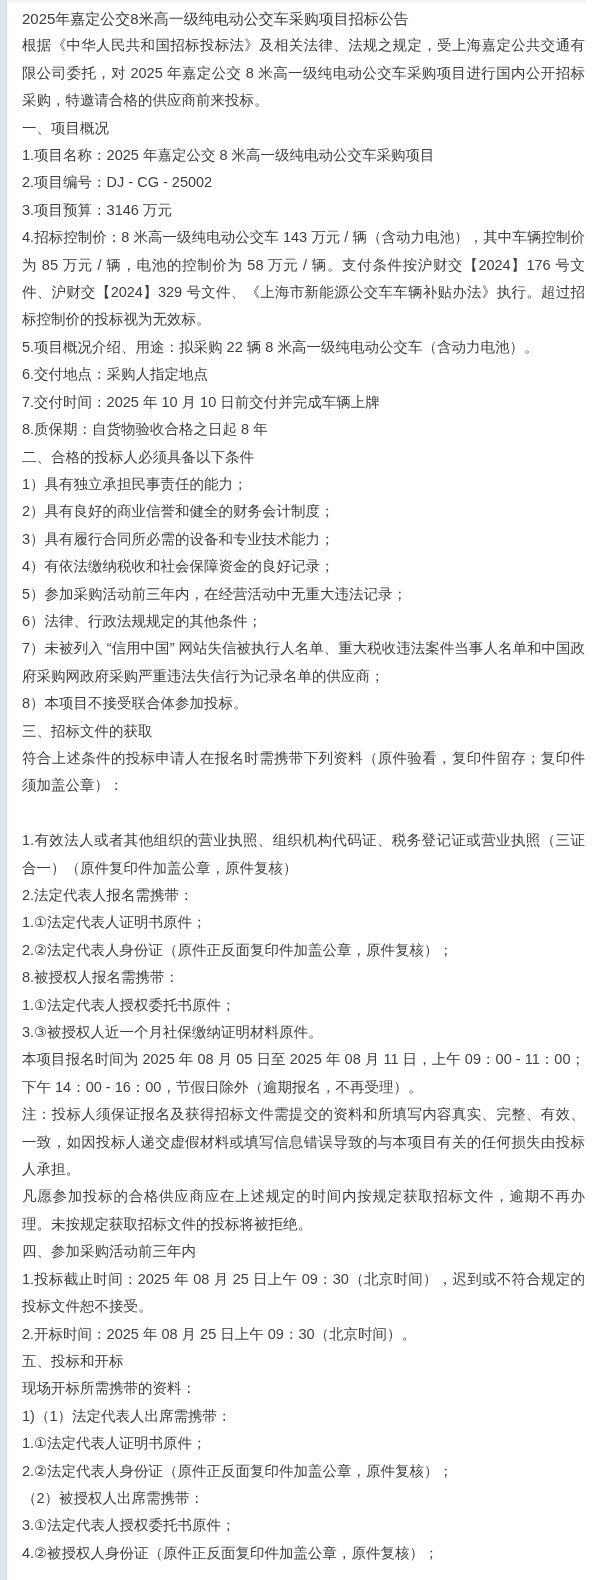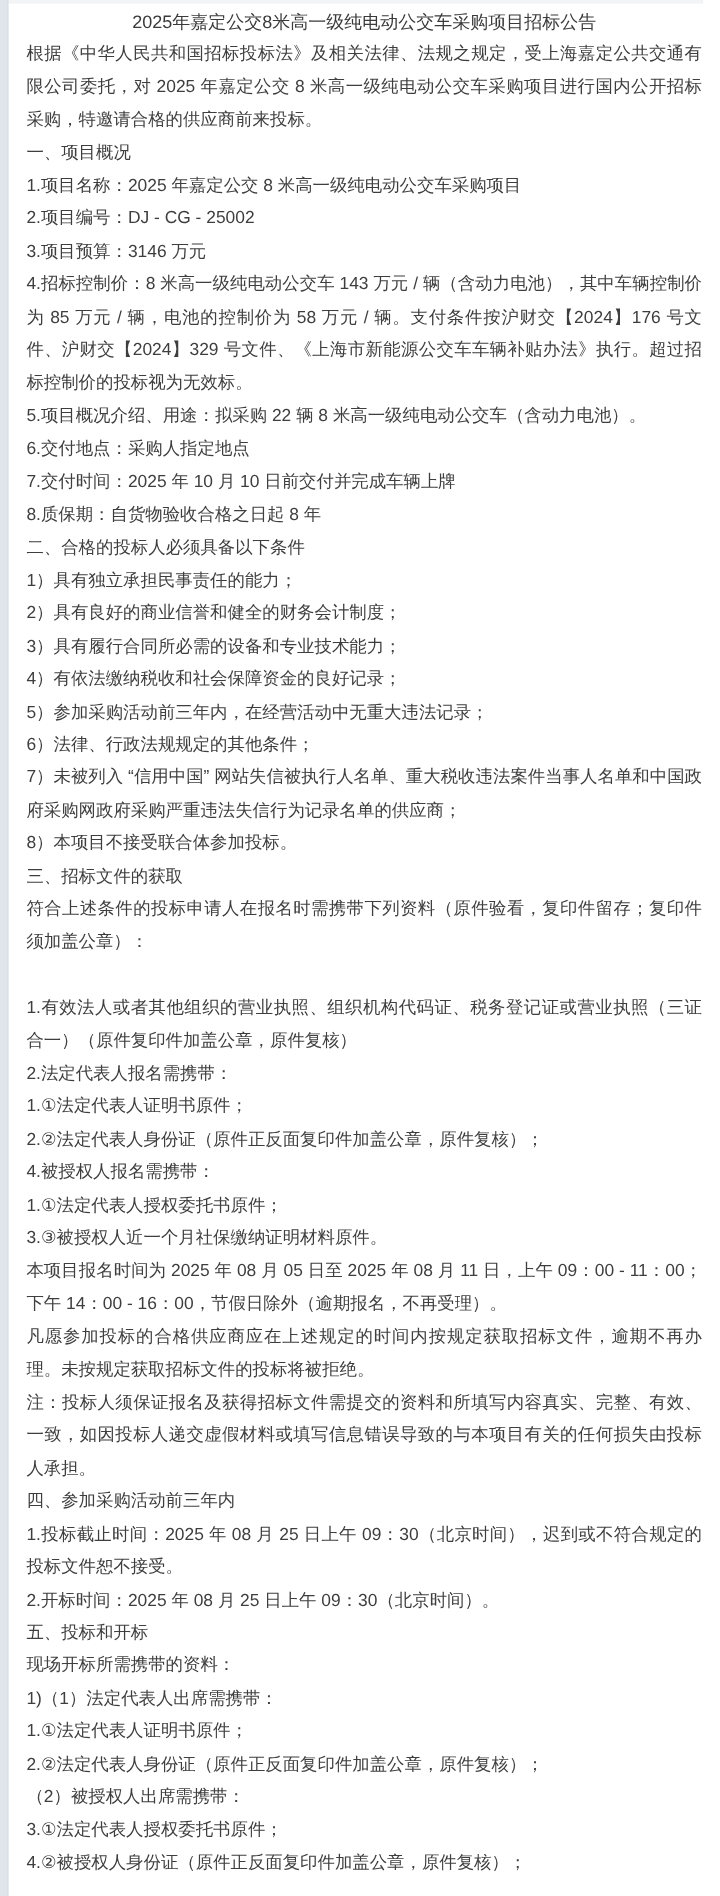--- a/index.html
+++ b/index.html
@@ -36,21 +36,21 @@
     font-size: 14.5px;
     line-height: 27.4px;
     text-align: justify;
   }
   .title {
     font-size: 15px;
     font-weight: 400;
     margin: 0;
     color: #3a3a3a;
     line-height: 27.4px;
-    text-align: center;
+    text-align: left;
   }
   .para {
     margin: 0;
   }
   
   .para:empty::before {
     content: "\00a0";
   }
 </style>
 </head>
@@ -82,26 +82,26 @@
       <p class="para">6）法律、行政法规规定的其他条件；</p>
       <p class="para">7）未被列入 “信用中国” 网站失信被执行人名单、重大税收违法案件当事人名单和中国政府采购网政府采购严重违法失信行为记录名单的供应商；</p>
       <p class="para">8）本项目不接受联合体参加投标。</p>
       <p class="para">三、招标文件的获取</p>
       <p class="para">符合上述条件的投标申请人在报名时需携带下列资料（原件验看，复印件留存；复印件须加盖公章）：</p>
       <p class="para"></p>
       <p class="para">1.有效法人或者其他组织的营业执照、组织机构代码证、税务登记证或营业执照（三证合一）（原件复印件加盖公章，原件复核）</p>
       <p class="para">2.法定代表人报名需携带：</p>
       <p class="para">1.①法定代表人证明书原件；</p>
       <p class="para">2.②法定代表人身份证（原件正反面复印件加盖公章，原件复核）；</p>
-      <p class="para">4.被授权人报名需携带：</p>
+      <p class="para">8.被授权人报名需携带：</p>
       <p class="para">1.①法定代表人授权委托书原件；</p>
       <p class="para">3.③被授权人近一个月社保缴纳证明材料原件。</p>
       <p class="para">本项目报名时间为 2025 年 08 月 05 日至 2025 年 08 月 11 日，上午 09：00 - 11：00；下午 14：00 - 16：00，节假日除外（逾期报名，不再受理）。</p>
+      <p class="para">注：投标人须保证报名及获得招标文件需提交的资料和所填写内容真实、完整、有效、一致，如因投标人递交虚假材料或填写信息错误导致的与本项目有关的任何损失由投标人承担。</p>
       <p class="para">凡愿参加投标的合格供应商应在上述规定的时间内按规定获取招标文件，逾期不再办理。未按规定获取招标文件的投标将被拒绝。</p>
-      <p class="para">注：投标人须保证报名及获得招标文件需提交的资料和所填写内容真实、完整、有效、一致，如因投标人递交虚假材料或填写信息错误导致的与本项目有关的任何损失由投标人承担。</p>
       <p class="para">四、参加采购活动前三年内</p>
       <p class="para">1.投标截止时间：2025 年 08 月 25 日上午 09：30（北京时间），迟到或不符合规定的投标文件恕不接受。</p>
       <p class="para">2.开标时间：2025 年 08 月 25 日上午 09：30（北京时间）。</p>
       <p class="para">五、投标和开标</p>
       <p class="para">现场开标所需携带的资料：</p>
       <p class="para">1)（1）法定代表人出席需携带：</p>
       <p class="para">1.①法定代表人证明书原件；</p>
       <p class="para">2.②法定代表人身份证（原件正反面复印件加盖公章，原件复核）；</p>
       <p class="para">（2）被授权人出席需携带：</p>
       <p class="para">3.①法定代表人授权委托书原件；</p>

